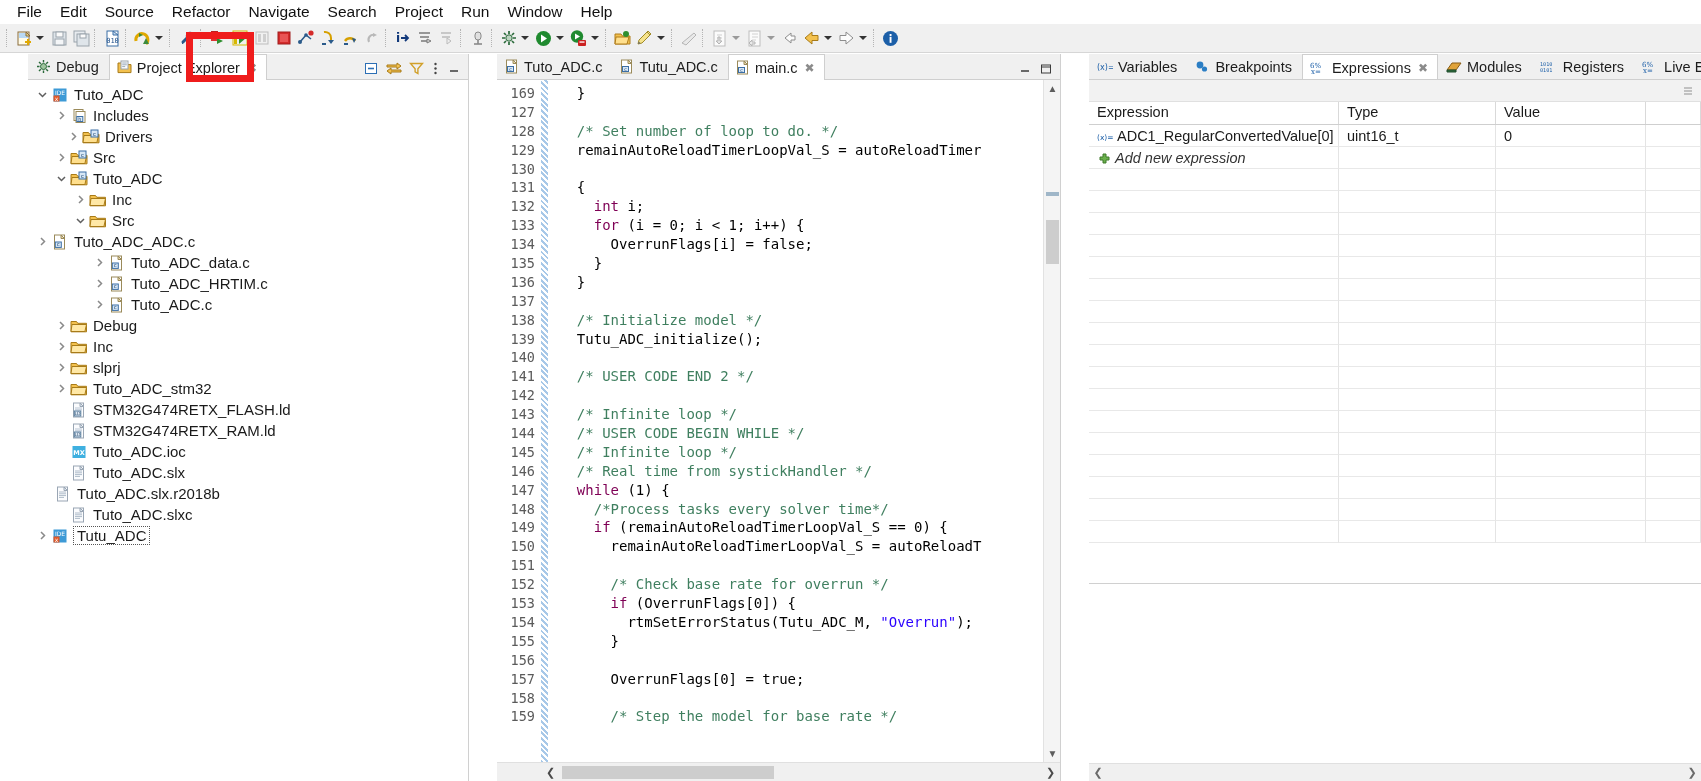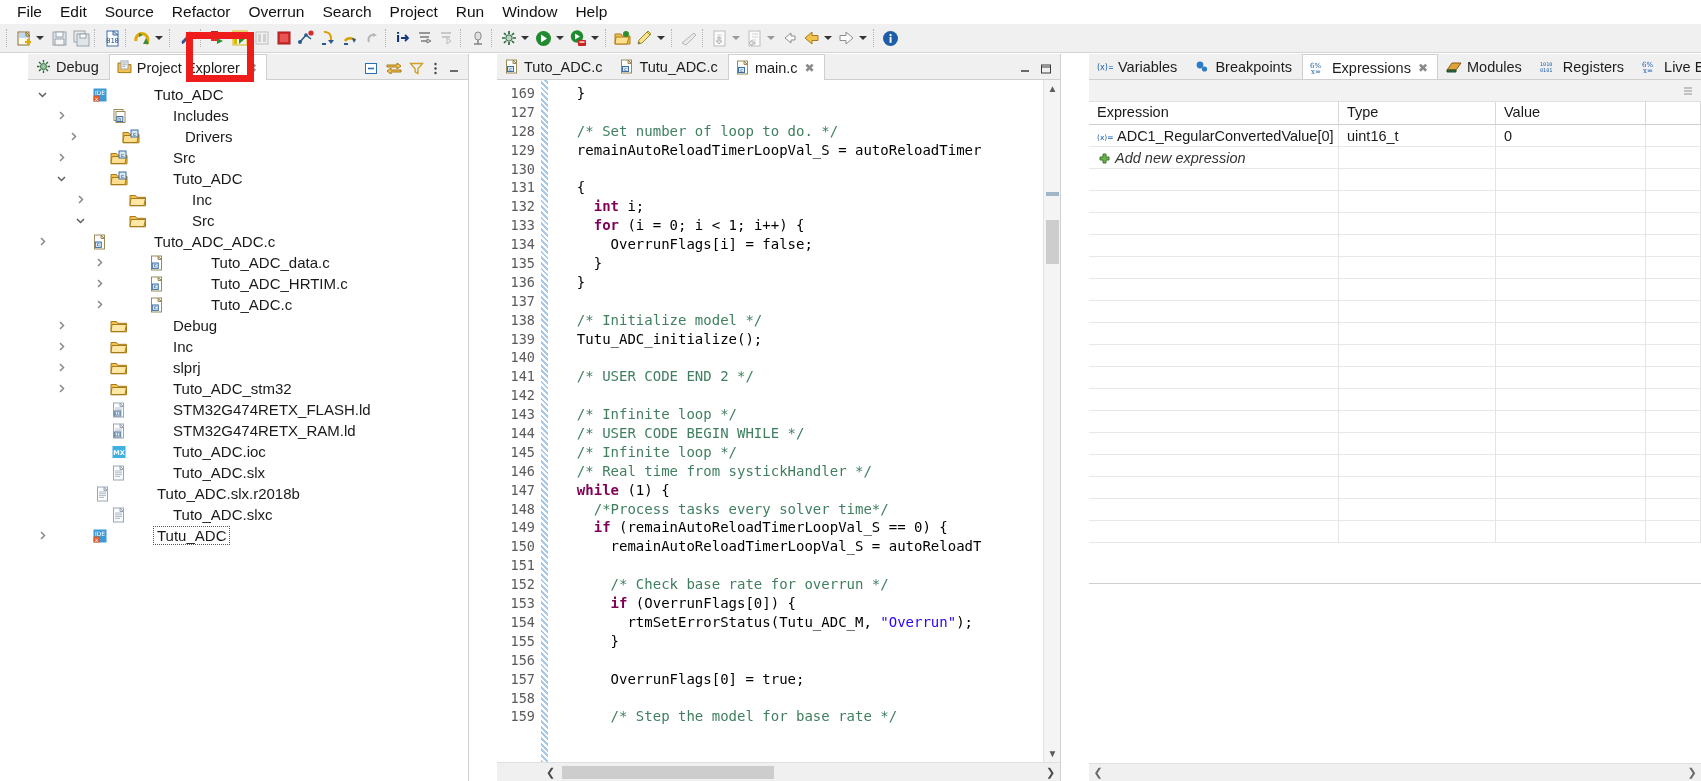--- a/index.html
+++ b/index.html
@@ -131,21 +131,20 @@
     overflow: hidden;
     padding-top: 4px;
     font-size: 15px;
   }
   .trow {
     display: flex;
     align-items: center;
     height: 21px;
     white-space: nowrap;
     padding-left: 6px;
-    gap: 40px;
   }
   .twist {
     width: 16px; height: 16px;
     display: inline-flex; align-items: center; justify-content: center;
     flex: 0 0 16px;
     color: #6e6e6e;
     font-size: 11px;
   }
   .twist.none { visibility: hidden; }
   .ticon { width: 20px; display: inline-flex; justify-content: center; align-items: center; flex: 0 0 20px; }
@@ -193,21 +192,21 @@
     padding-top: 4px;
     padding-left: 12px;
     font-family: "DejaVu Sans Mono", monospace;
     font-size: 14px;
     white-space: pre;
     overflow: hidden;
     color: #000000;
   }
   #code .cl { height: 18.9px; line-height: 18.9px; }
   .cmt { color: #3f7f5f; }
-  .kw  { color: #7f0055; font-weight: bold; }
+  .kw  { color: #7f0055; font-weight: normal; }
   .str { color: #2a00ff; }
 
   
   #ed-vscroll {
     position: absolute; right: 0; top: 0;
     width: 17px; height: 100%;
     background: #f4f4f4;
     border-left: 1px solid #e2e2e2;
   }
   #ed-vscroll .arrowbox {
@@ -322,21 +321,21 @@
 </head>
 <body>
 
 <div id="app">
 
   <div id="menubar">
     <div class="menu-item">File</div>
     <div class="menu-item">Edit</div>
     <div class="menu-item">Source</div>
     <div class="menu-item">Refactor</div>
-    <div class="menu-item">Overrun</div>
+    <div class="menu-item">Navigate</div>
     <div class="menu-item">Search</div>
     <div class="menu-item">Project</div>
     <div class="menu-item">Run</div>
     <div class="menu-item">Window</div>
     <div class="menu-item">Help</div>
   </div>
 
   <div id="toolbar">
     <div class="tb-sep"></div>
 

